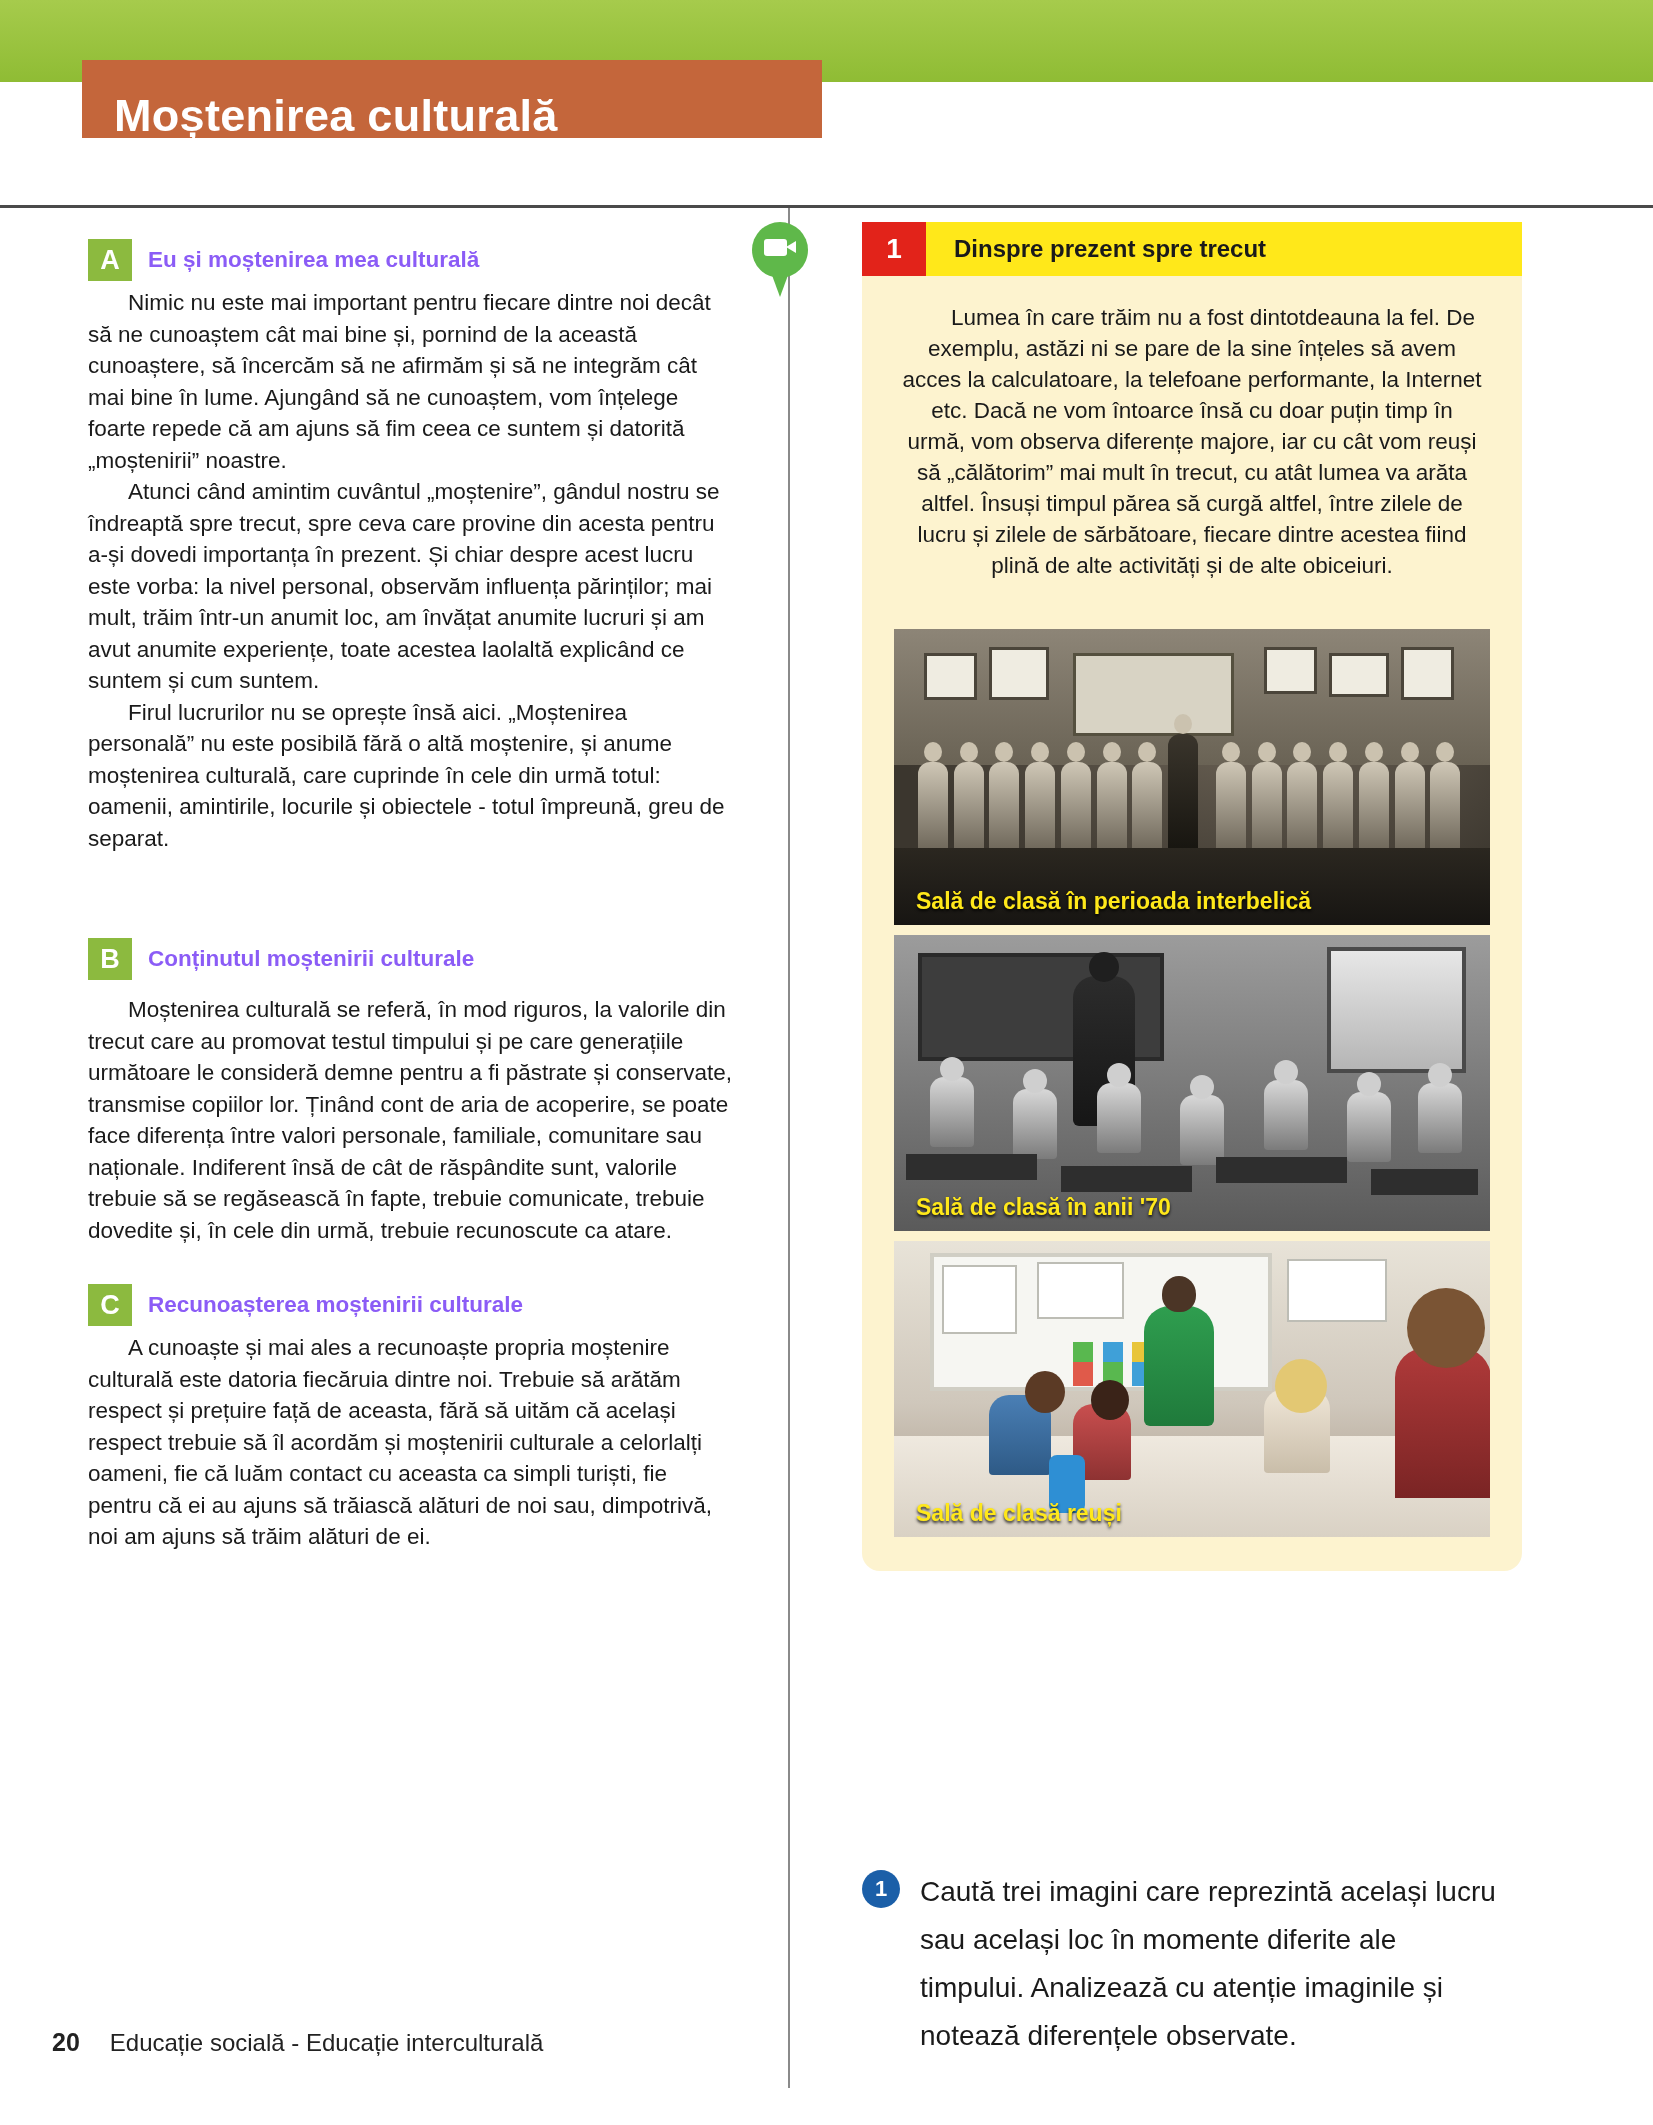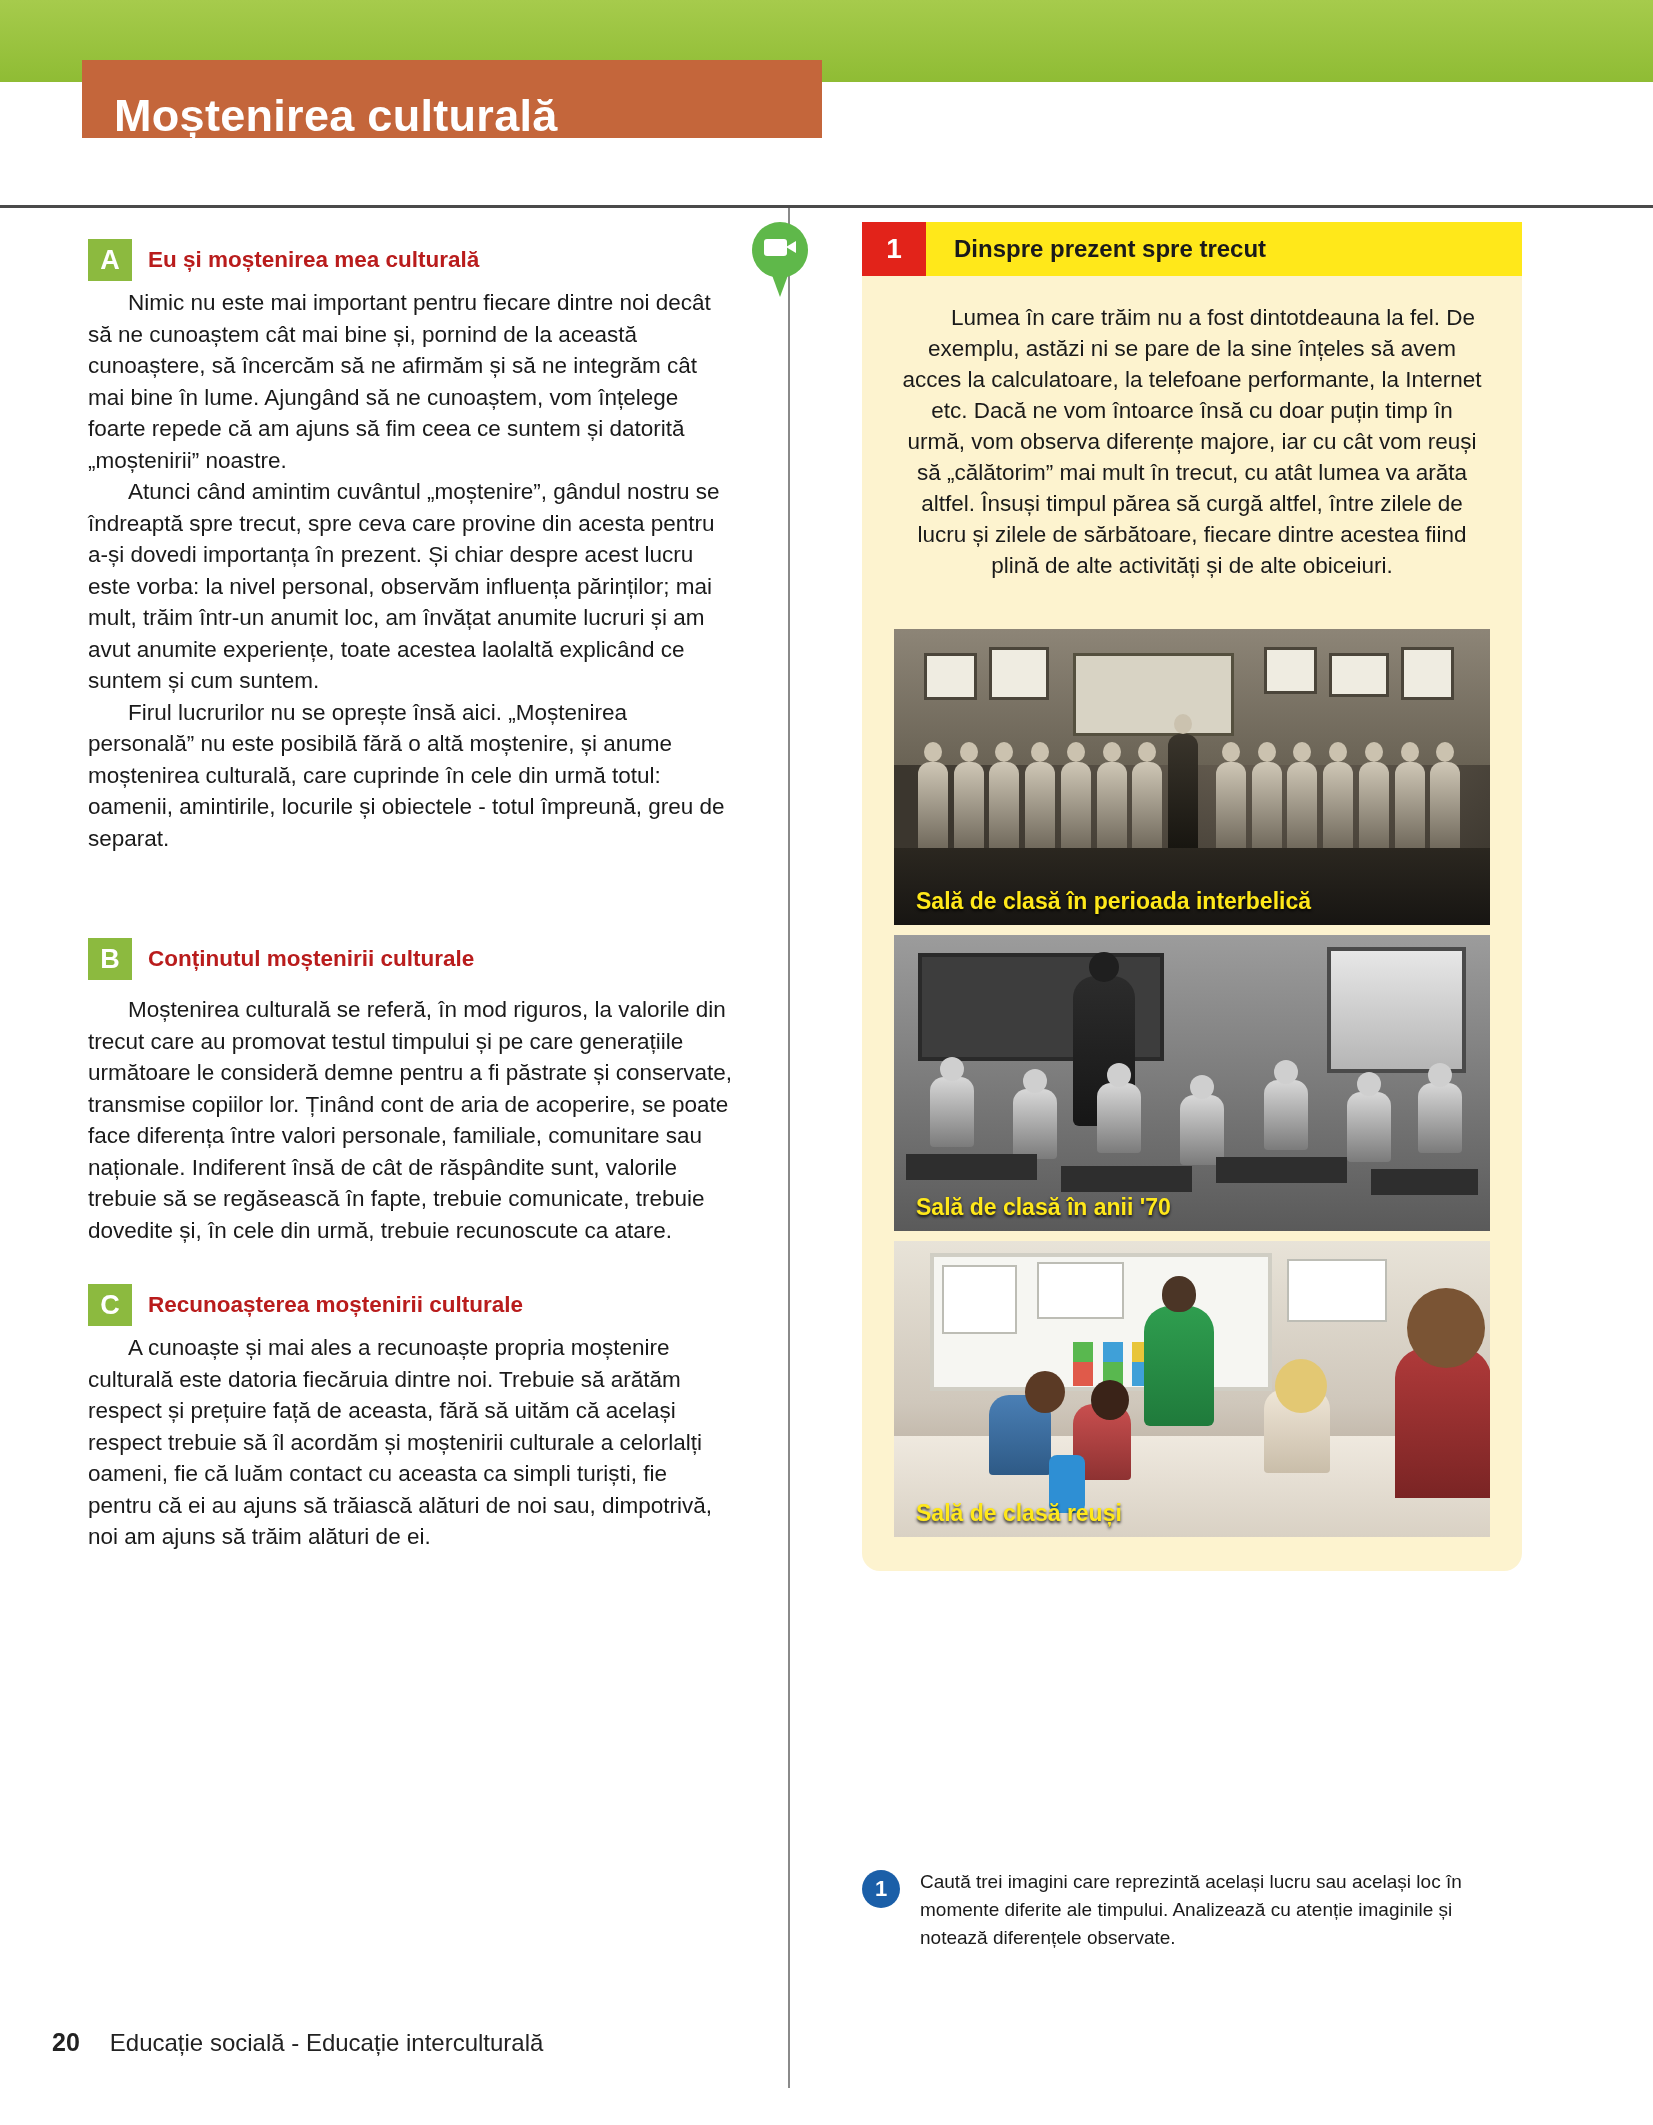--- a/index.html
+++ b/index.html
@@ -92,21 +92,21 @@
     height: 42px;
     background: #8cba3f;
     color: #ffffff;
     font-size: 27px;
     font-weight: bold;
     display: flex;
     align-items: center;
     justify-content: center;
   }
   .sec-title {
-    color: #b91c1c;
+    color: #8b5cf6;
     font-size: 22.5px;
     font-weight: bold;
   }
 
   .para {
     font-size: 22.5px;
     line-height: 31.5px;
     text-indent: 40px;
     margin: 0 0 0 0;
     text-align: left;
@@ -402,22 +402,22 @@
     border-radius: 50%;
     background: #1b5fa8;
     color: #ffffff;
     font-size: 22px;
     font-weight: bold;
     display: flex; align-items: center; justify-content: center;
     flex: 0 0 38px;
     margin-top: 2px;
   }
   .task-text {
-    font-size: 19px;
-    line-height: 28px;
+    font-size: 28px;
+    line-height: 48px;
     color: #1a1a1a;
   }
 </style>
 </head>
 <body>
 
 <div class="top-band">
   <div class="top-band-inner"></div>
 </div>
 

